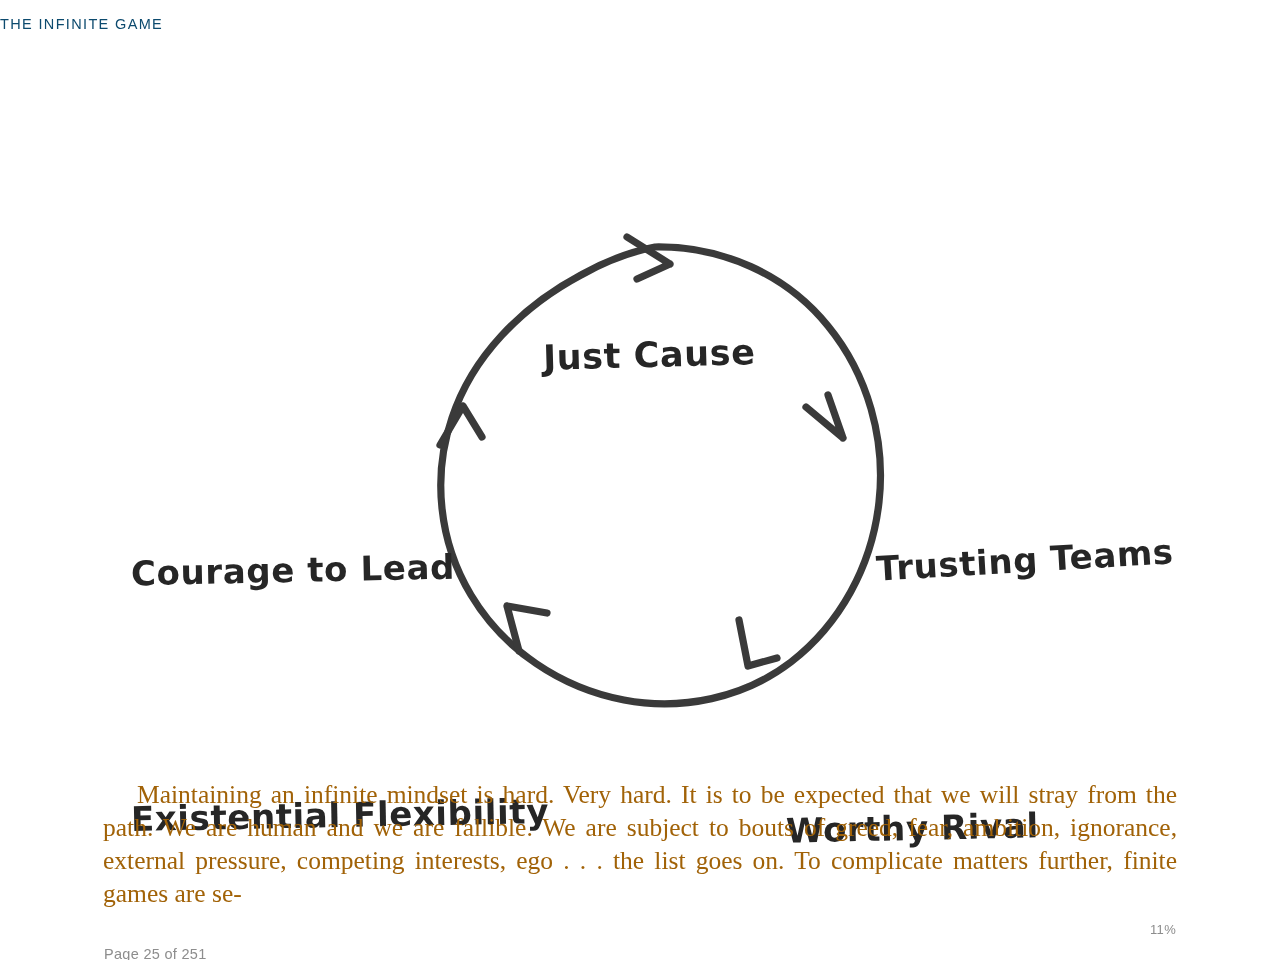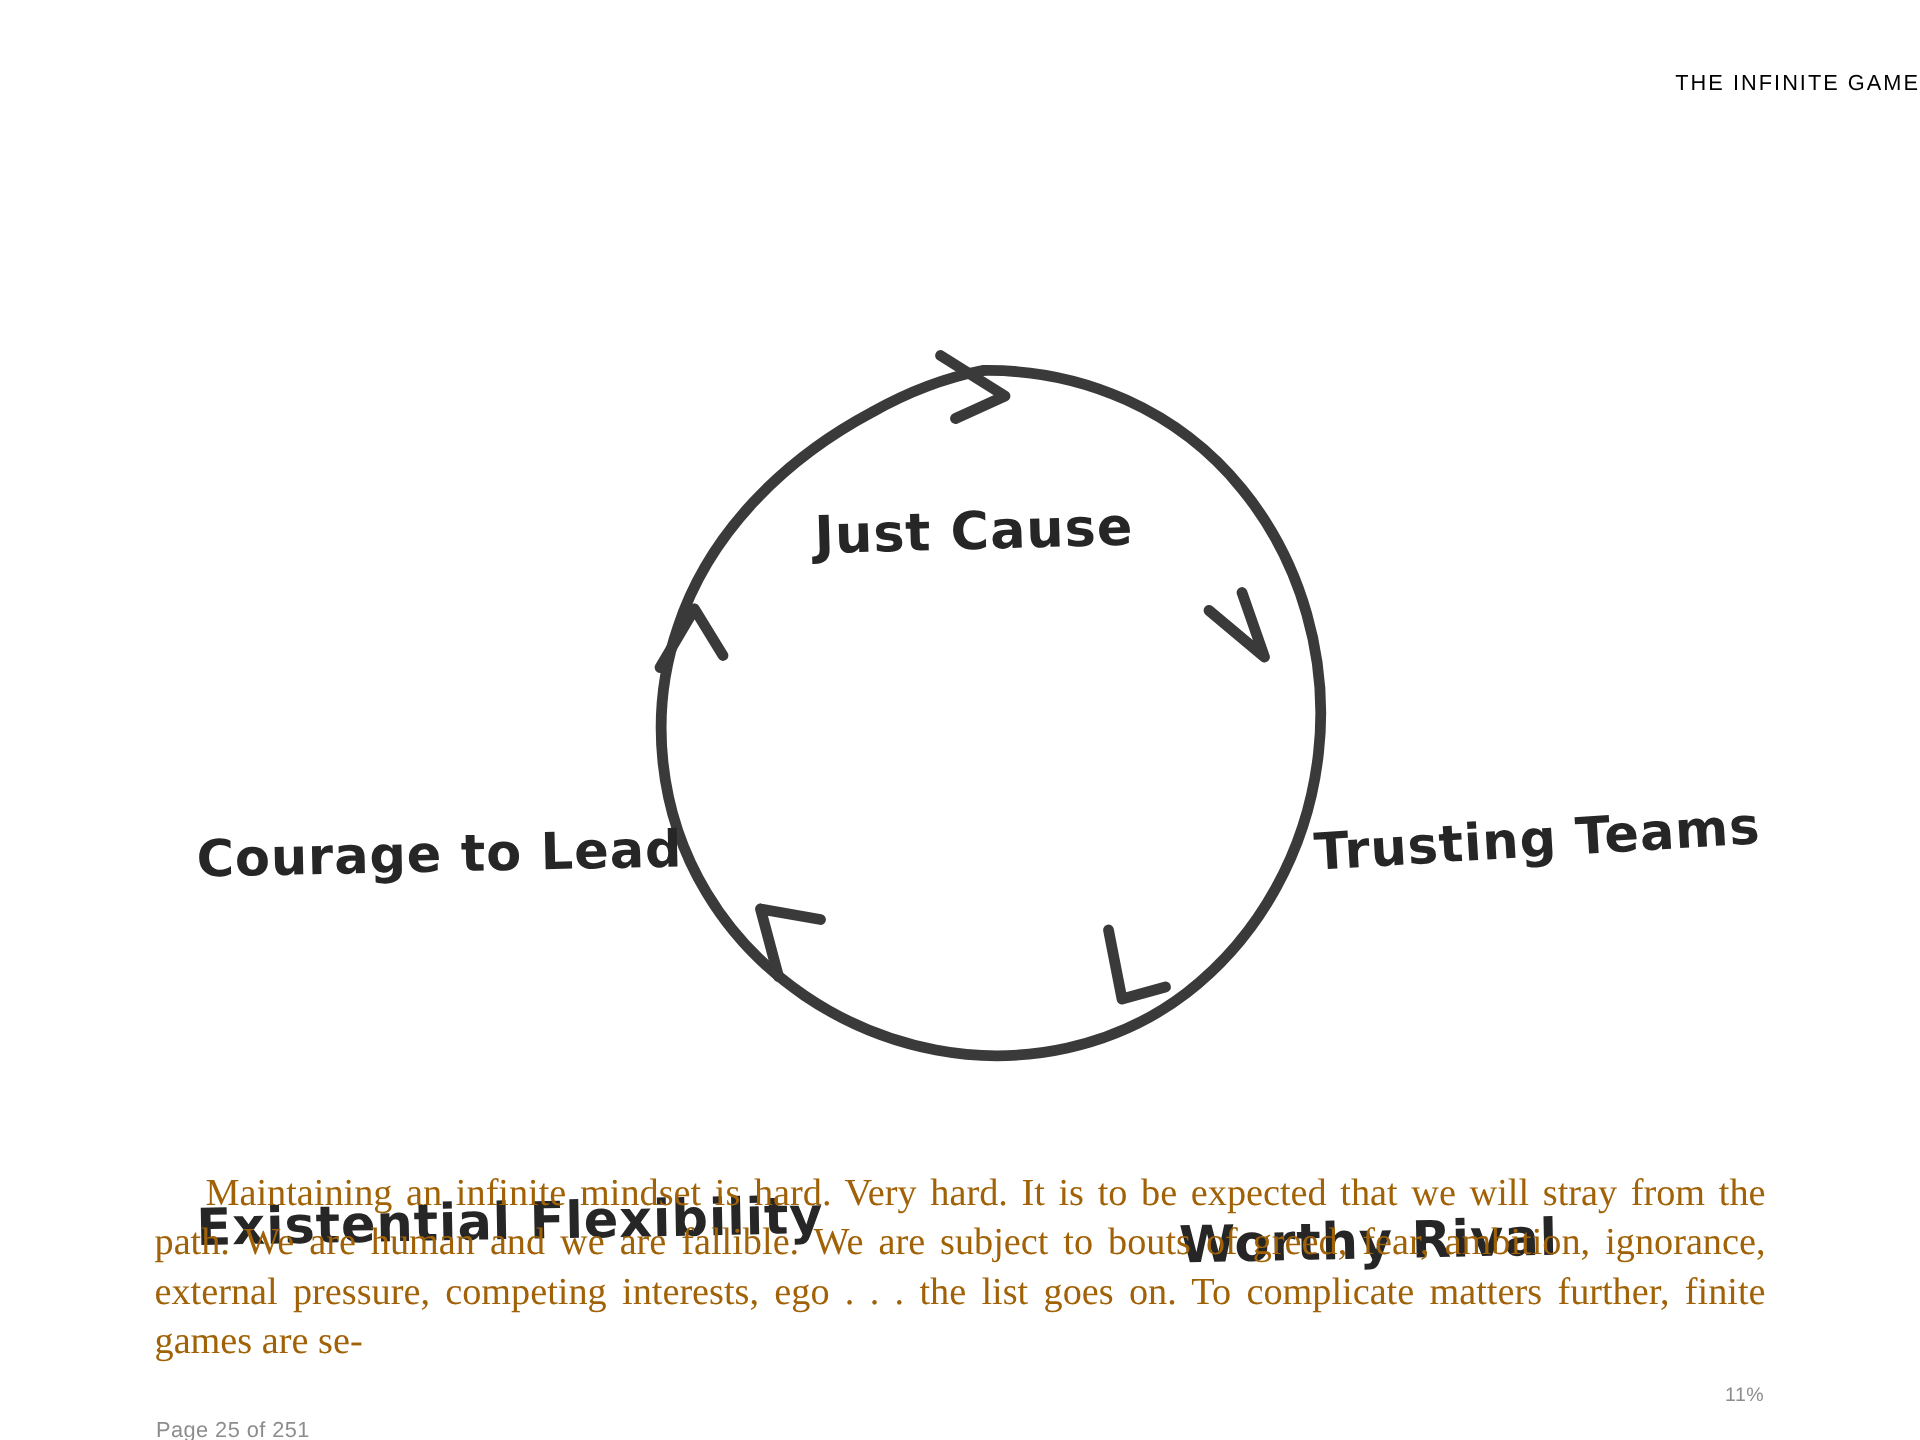--- a/index.html
+++ b/index.html
@@ -11,27 +11,27 @@
     height: 960px;
     background: #ffffff;
     font-family: "Liberation Sans", sans-serif;
     overflow: hidden;
     position: relative;
   }
 
   
   #running-head {
     position: absolute;
-    top: 48px;
+    top: 16px;
     left: 0;
     width: 1280px;
-    text-align: right;
+    text-align: left;
     font-size: 14.5px;
     letter-spacing: 1.35px;
-    color: #000000;
+    color: #0c4a6e;
     font-family: "Liberation Sans", sans-serif;
   }
 
   
   #figure {
     position: absolute;
     top: 150px;
     left: 0;
     width: 1280px;
     height: 580px;

